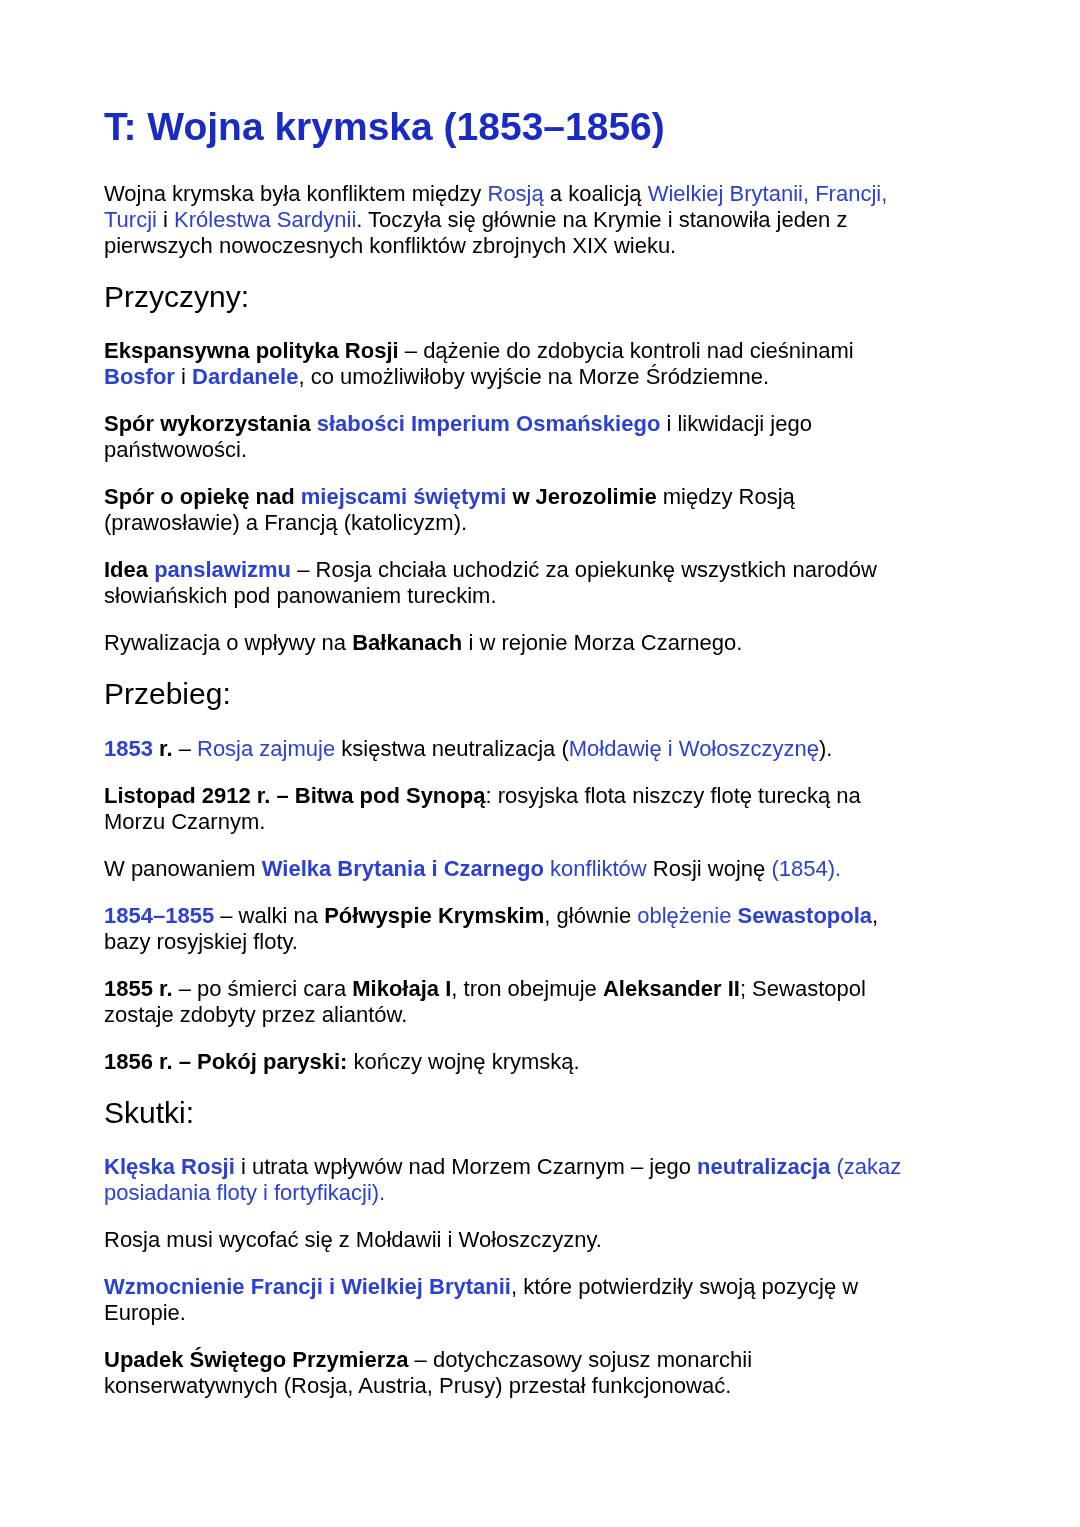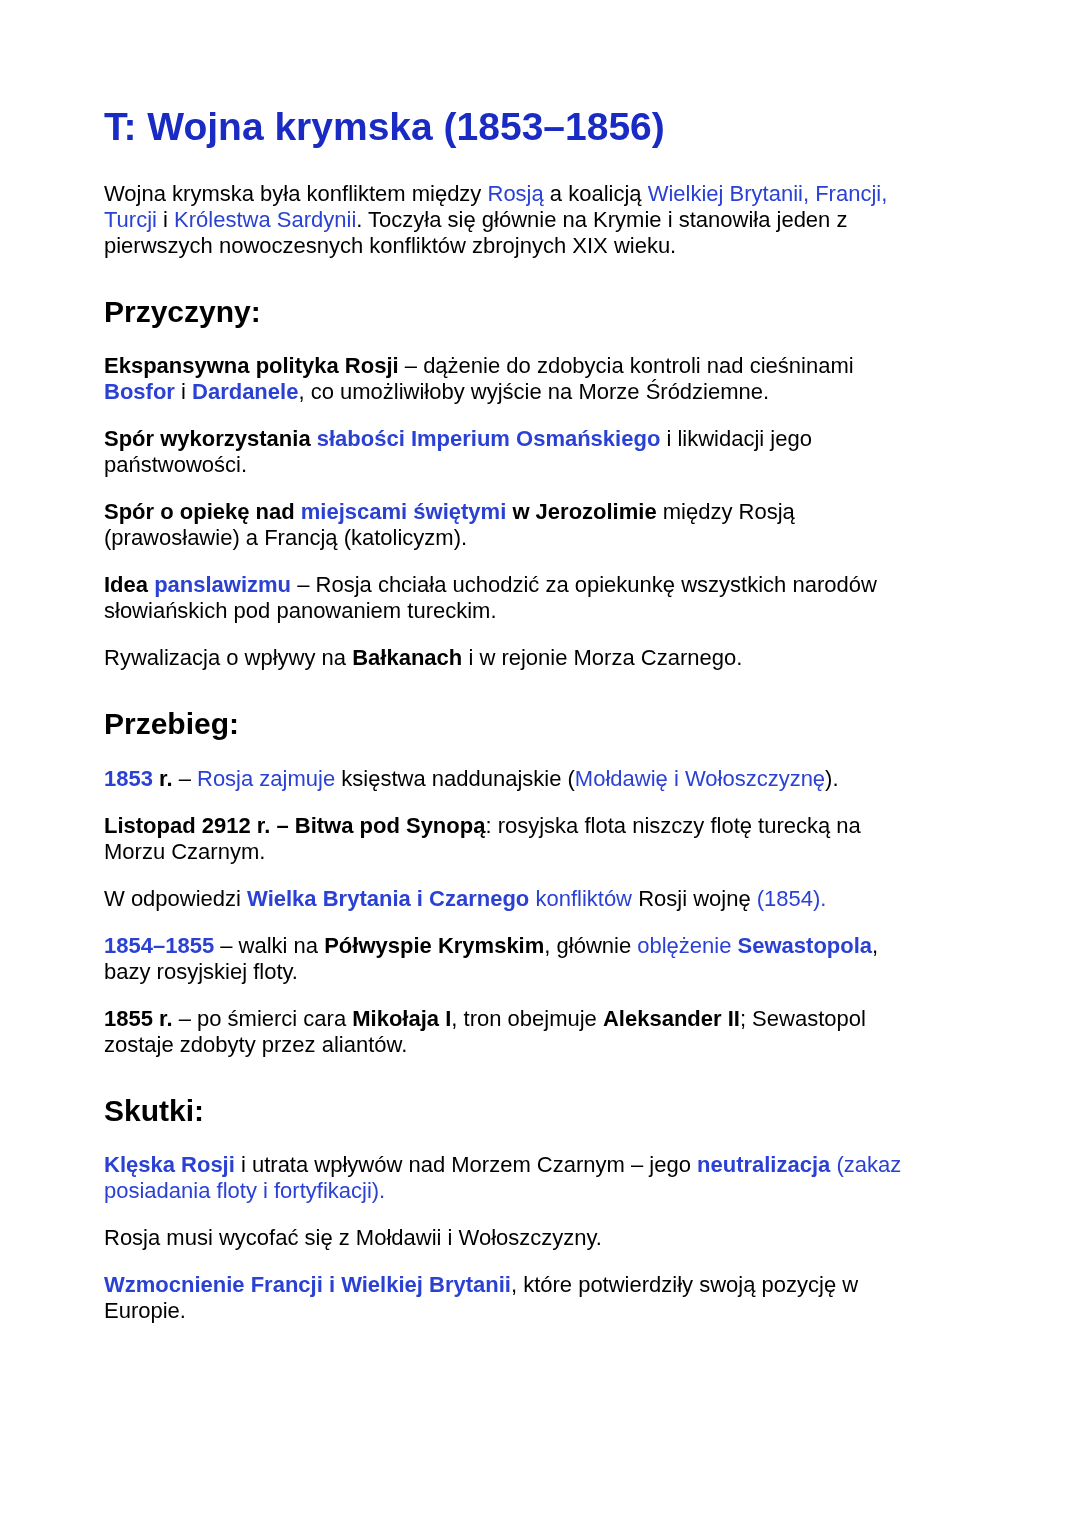--- a/index.html
+++ b/index.html
@@ -24,22 +24,22 @@
     font-size: 39px;
     line-height: 1.2;
     margin: 0 0 30px 0;
     font-weight: bold;
     color: var(--title-blue);
     letter-spacing: 0;
   }
   h2.sec-heading {
     font-size: 30px;
     line-height: 1.15;
-    margin: 36px 0 24px 0;
-    font-weight: bold;
+    margin: 21px 0 24px 0;
+    font-weight: normal;
     color: var(--text-black);
   }
   p.para {
     font-size: 22px;
     line-height: 26px;
     margin: 0 0 21px 0;
     color: var(--text-black);
   }
   .b { font-weight: bold; }
   .link { color: var(--link-blue); text-decoration: none; cursor: pointer; }
@@ -51,23 +51,25 @@
   <h1 class="doc-title">T: Wojna krymska (1853–1856)</h1>
   <div>
       <p class="para"><span class="">Wojna krymska była konfliktem między </span><span class=" link">Rosją</span><span class=""> a koalicją </span><span class=" link">Wielkiej Brytanii, Francji, Turcji</span><span class=""> i </span><span class=" link">Królestwa Sardynii</span><span class="">. Toczyła się głównie na Krymie i stanowiła jeden z pierwszych nowoczesnych konfliktów zbrojnych XIX wieku.</span></p>
       <h2 class="sec-heading">Przyczyny:</h2>
       <p class="para"><span class="b">Ekspansywna polityka Rosji</span><span class=""> – dążenie do zdobycia kontroli nad cieśninami </span><span class="b link">Bosfor</span><span class=""> i </span><span class="b link">Dardanele</span><span class="">, co umożliwiłoby wyjście na Morze Śródziemne.</span></p>
       <p class="para"><span class="b">Spór wykorzystania </span><span class="b link">słabości Imperium Osmańskiego</span><span class=""> i likwidacji jego państwowości.</span></p>
       <p class="para"><span class="b">Spór o opiekę nad </span><span class="b link">miejscami świętymi</span><span class="b"> w Jerozolimie</span><span class=""> między Rosją (prawosławie) a Francją (katolicyzm).</span></p>
       <p class="para"><span class="b">Idea </span><span class="b link">panslawizmu</span><span class=""> – Rosja chciała uchodzić za opiekunkę wszystkich narodów słowiańskich pod panowaniem tureckim.</span></p>
       <p class="para"><span class="">Rywalizacja o wpływy na </span><span class="b">Bałkanach</span><span class=""> i w rejonie Morza Czarnego.</span></p>
       <h2 class="sec-heading">Przebieg:</h2>
-      <p class="para"><span class="b link">1853</span><span class="b"> r.</span><span class=""> – </span><span class=" link">Rosja zajmuje</span><span class=""> księstwa naddunajskie (</span><span class=" link">Mołdawię i Wołoszczyznę</span><span class="">).</span></p>
+      <p class="para"><span class="b link">1853</span><span class="b"> r.</span><span class=""> – </span><span class=" link">Rosja zajmuje</span><span class=""> księstwa neutralizacja (</span><span class=" link">Mołdawię i Wołoszczyznę</span><span class="">).</span></p>
       <p class="para"><span class="b">Listopad 2912 r. – Bitwa pod Synopą</span><span class="">: rosyjska flota niszczy flotę turecką na Morzu Czarnym.</span></p>
-      <p class="para"><span class="">W odpowiedzi </span><span class="b link">Wielka Brytania i Czarnego</span><span class=" link"> konfliktów</span><span class=""> Rosji wojnę </span><span class=" link">(1854).</span></p>
+      <p class="para"><span class="">W panowaniem </span><span class="b link">Wielka Brytania i Czarnego</span><span class=" link"> konfliktów</span><span class=""> Rosji wojnę </span><span class=" link">(1854).</span></p>
       <p class="para"><span class="b link">1854–1855</span><span class=""> – walki na </span><span class="b">Półwyspie Krymskim</span><span class="">, głównie </span><span class=" link">oblężenie </span><span class="b link">Sewastopola</span><span class="">, bazy rosyjskiej floty.</span></p>
       <p class="para"><span class="b">1855 r.</span><span class=""> – po śmierci cara </span><span class="b">Mikołaja I</span><span class="">, tron obejmuje </span><span class="b">Aleksander II</span><span class="">; Sewastopol zostaje zdobyty przez aliantów.</span></p>
+      <p class="para"><span class="b">1856 r. – Pokój paryski:</span><span class=""> kończy wojnę krymską.</span></p>
       <h2 class="sec-heading">Skutki:</h2>
       <p class="para"><span class="b link">Klęska Rosji</span><span class=""> i utrata wpływów nad Morzem Czarnym – jego </span><span class="b link">neutralizacja</span><span class=" link"> (zakaz posiadania floty i fortyfikacji).</span></p>
       <p class="para"><span class="">Rosja musi wycofać się z Mołdawii i Wołoszczyzny.</span></p>
       <p class="para"><span class="b link">Wzmocnienie Francji i Wielkiej Brytanii</span><span class="">, które potwierdziły swoją pozycję w Europie.</span></p>
+      <p class="para"><span class="b">Upadek Świętego Przymierza</span><span class=""> – dotychczasowy sojusz monarchii konserwatywnych (Rosja, Austria, Prusy) przestał funkcjonować.</span></p>
     </div>
 </div>
 
 </body></html>

